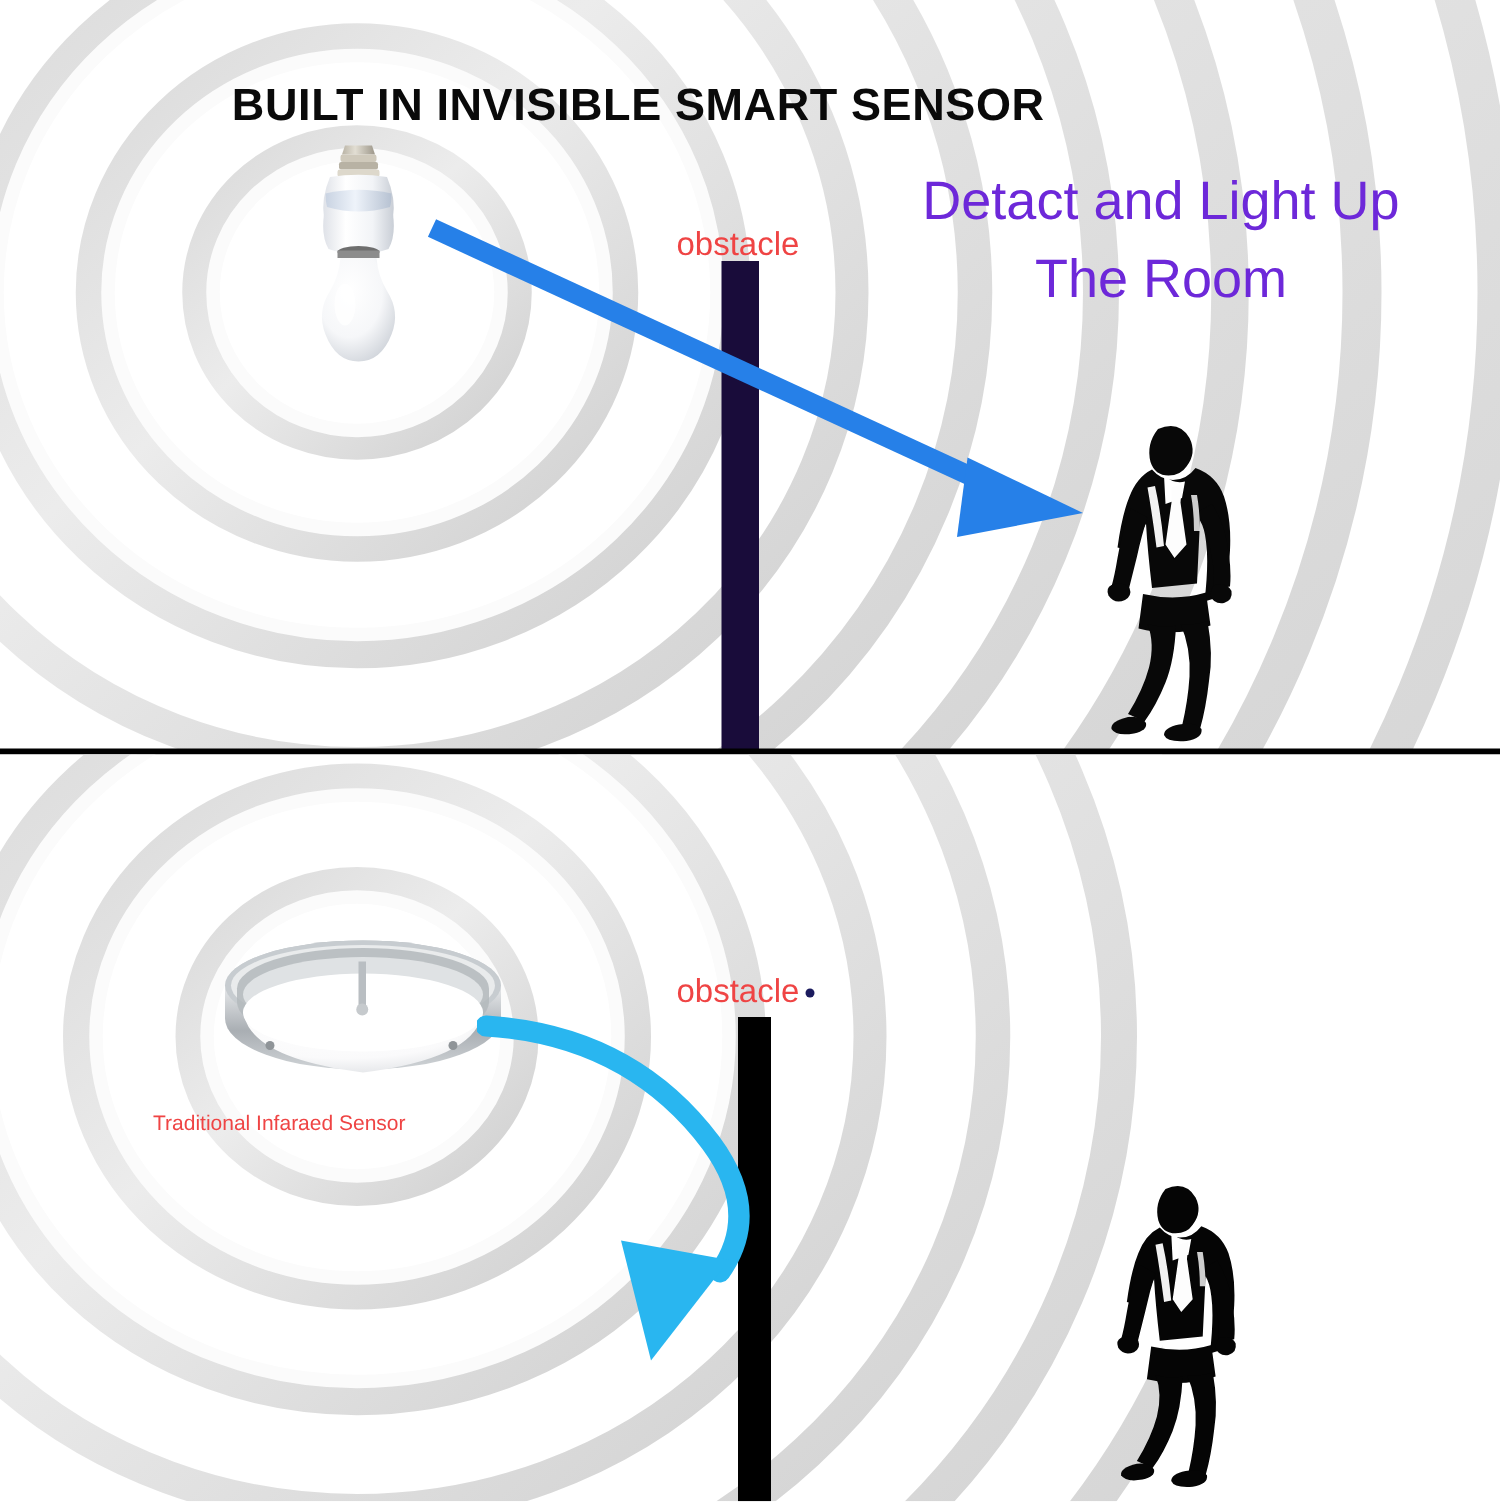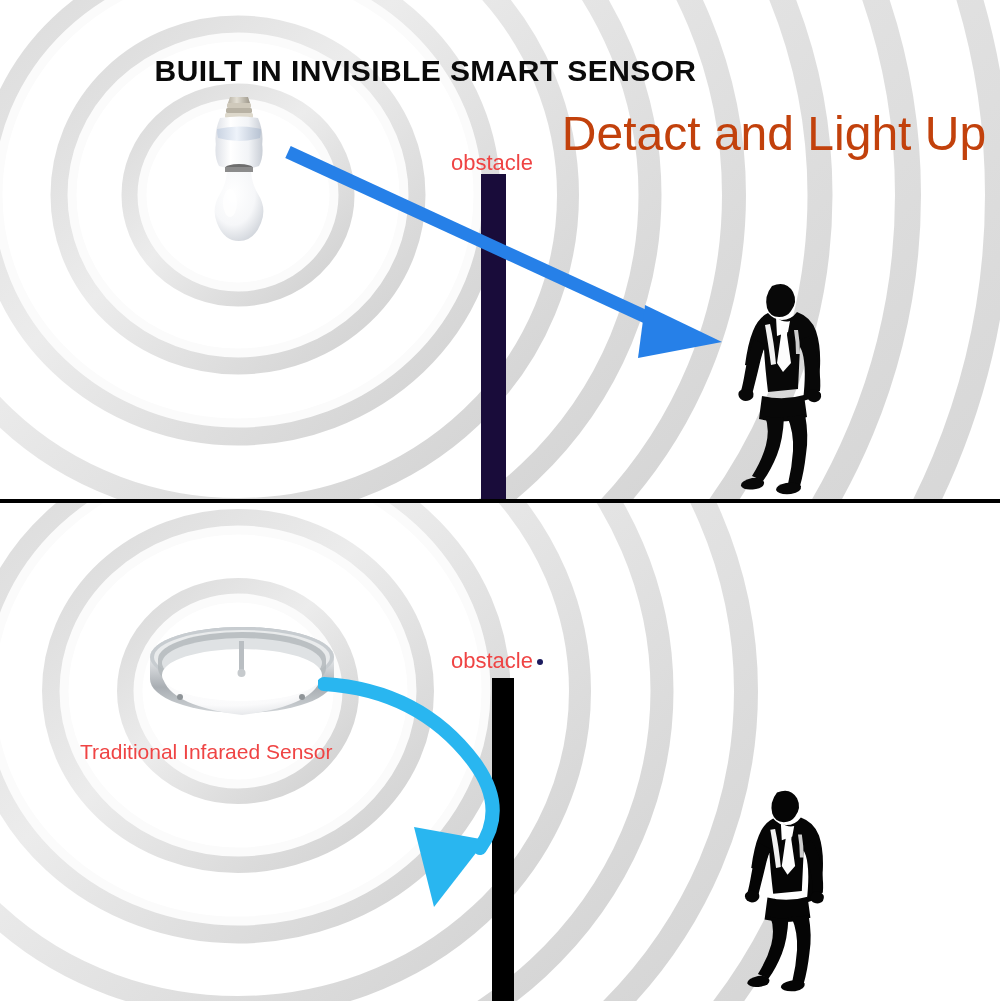--- a/index.html
+++ b/index.html
@@ -65,23 +65,23 @@
     box-sizing: border-box;
   }
 
   
   #headline {
     position: absolute;
     left: 548px;
     top: 108px;
     width: 452px;
     text-align: center;
-    color: #c2410c;
+    color: #6d28d9;
     font-family: "Liberation Sans", sans-serif;
-    font-size: 48px;
+    font-size: 36px;
     line-height: 52px;
     font-weight: 400;
   }
   #headline .hl {
     display: block;
     white-space: nowrap;
   }
 
   
   .caption {
@@ -89,23 +89,23 @@
     font-family: "Liberation Sans", sans-serif;
     color: #ef4444;
     white-space: nowrap;
   }
   #caption-smart {
     left: 130px;
     top: 253px;
     font-size: 21px;
   }
   #caption-trad {
-    left: 80px;
+    left: 102px;
     top: 740px;
-    font-size: 21px;
+    font-size: 14px;
   }
   #label-obstacle-top {
     left: 451px;
     top: 150px;
     font-size: 22px;
   }
   #label-obstacle-bottom {
     left: 451px;
     top: 648px;
     font-size: 22px;
@@ -280,20 +280,21 @@
 
     <div id="arrow-straight">
       <svg width="470" height="240" viewBox="0 0 470 240">
         <line x1="18" y1="22" x2="400" y2="198" stroke="#2680e8" stroke-width="13" stroke-linecap="butt"></line>
         <polygon points="375,175 452,212 368,228" fill="#2680e8"></polygon>
       </svg>
     </div>
 
     <div id="headline">
       <span class="hl">Detact and Light Up</span>
+      <span class="hl">The Room</span>
     </div>
 
     <div class="person" id="person-top">
       <svg width="110" height="215" viewBox="0 0 110 215">
         <g fill="#080808">
 
           <path d="M44 6 q14 -6 21 6 q5 10 -2 19 q-4 6 -12 6 q-9 0 -12 -9 q-3 -12 5 -22 z"></path>
 
           <path d="M40 33 q6 7 14 7 q9 0 15 -8 q14 5 19 19 q5 15 4 36 q-1 18 -4 30 l-13 4 q3 -26 1 -40 q-1 -9 -4 -14 l-2 42 -30 3 q-3 -25 -4 -43 q-4 7 -6 19 l-13 -3 q3 -22 8 -34 q5 -13 15 -18 z"></path>
 

